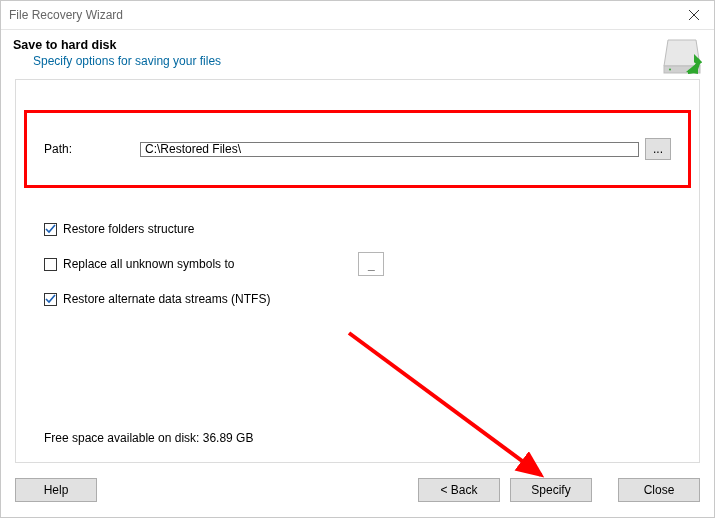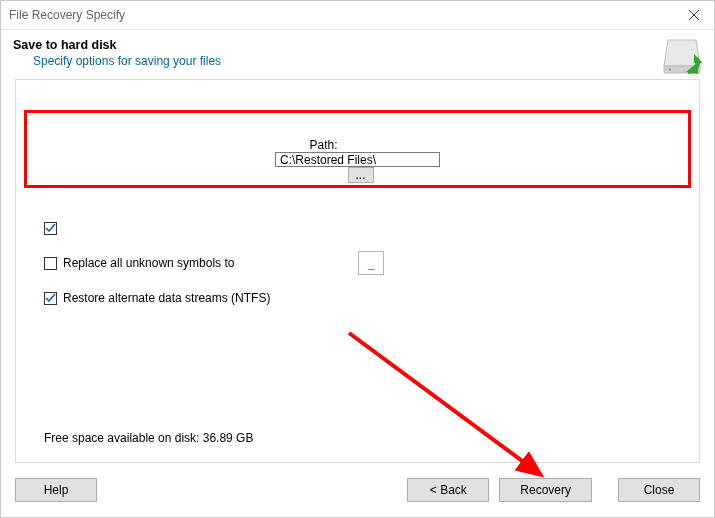--- a/index.html
+++ b/index.html
@@ -87,21 +87,20 @@
     box-sizing: border-box;
   }
   .path-row {
     position: absolute;
     top: 58px;
     left: 28px;
     right: 28px;
     height: 22px;
     display: flex;
     align-items: center;
-    flex-direction: column;
   }
   .path-label {
     width: 96px;
     font-size: 12px;
   }
   .path-input {
     flex: 1;
     height: 15px;
     border: 1px solid #7a7a7a;
     padding: 1px 4px;
@@ -197,21 +196,21 @@
     width: 715px;
     height: 518px;
   }
 </style>
 </head>
 <body>
 
 <div class="window">
 
   <div class="titlebar">
-    <span class="title">File Recovery Specify</span>
+    <span class="title">File Recovery Wizard</span>
     <div class="close-btn">
       <svg viewBox="0 0 10 10">
         <line x1="0" y1="0" x2="10" y2="10" stroke="#333" stroke-width="1"></line>
         <line x1="10" y1="0" x2="0" y2="10" stroke="#333" stroke-width="1"></line>
       </svg>
     </div>
   </div>
 
   <div class="header">
     <h1>Save to hard disk</h1>
@@ -239,20 +238,21 @@
     </div>
 
     <div class="opts">
 
       <div class="opt-row">
         <span class="chk checked">
           <svg viewBox="0 0 11 11">
               <polyline points="1,5 4,8 10,1" fill="none" stroke="#1a5fb4" stroke-width="1.6"></polyline>
             </svg>
         </span>
+        <span>Restore folders structure</span>
       </div>
 
       <div class="opt-row">
         <span class="chk">
           
         </span>
         <span>Replace all unknown symbols to</span>
         <span class="replace-input">_</span>
       </div>
 
@@ -270,21 +270,21 @@
     <div class="disk-info">
       <div>Free space available on disk: 36.89 GB</div>
     </div>
 
   </div>
 
   <div class="buttons">
     <button class="btn">Help</button>
     <span class="spacer"></span>
     <button class="btn">&lt; Back</button>
-    <button class="btn">Recovery</button>
+    <button class="btn">Specify</button>
     <button class="btn close-gap">Close</button>
   </div>
 
   <svg class="arrow-svg" viewBox="0 0 715 518">
     <defs>
       <marker id="arrowhead" markerWidth="8" markerHeight="8" refX="6" refY="3" orient="auto">
         <polygon points="0,0 7,3 0,6" fill="#ff0000"></polygon>
       </marker>
     </defs>
     <line x1="348" y1="332" x2="540" y2="474" stroke="#ff0000" stroke-width="4" marker-end="url(#arrowhead)"></line>

